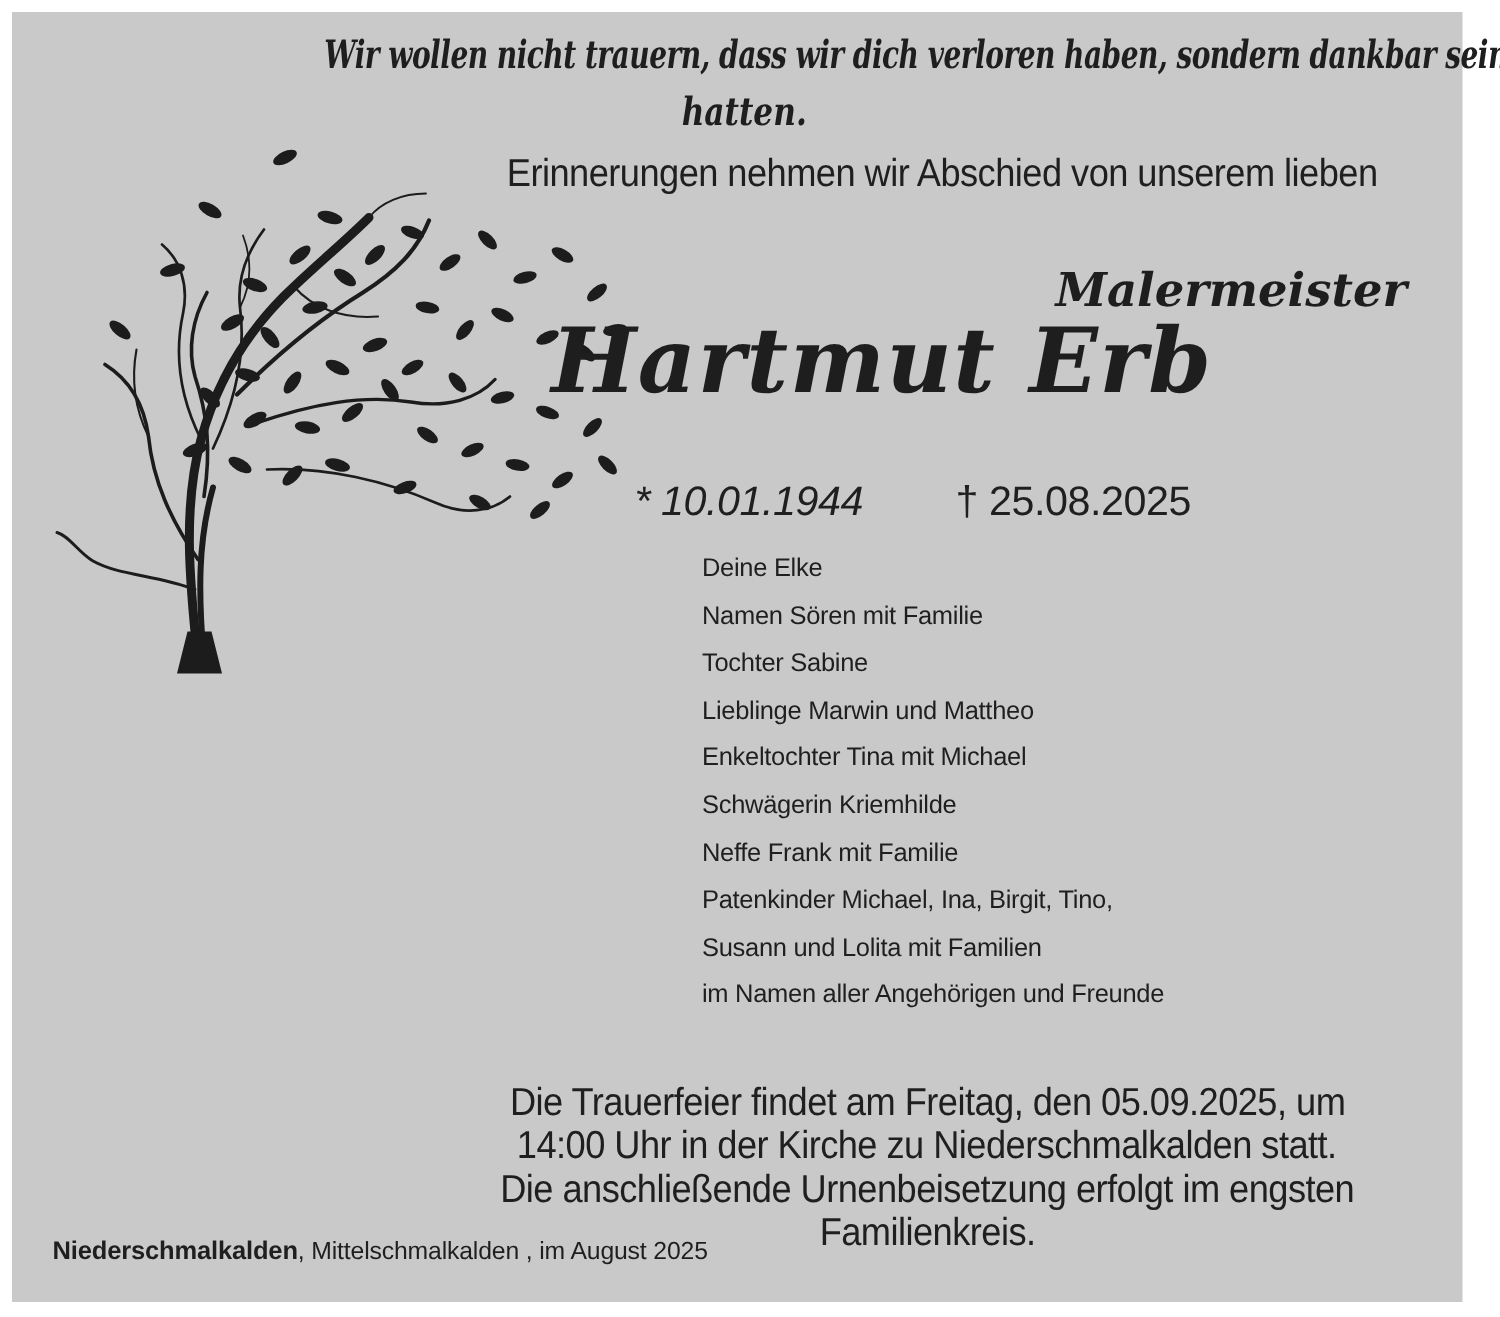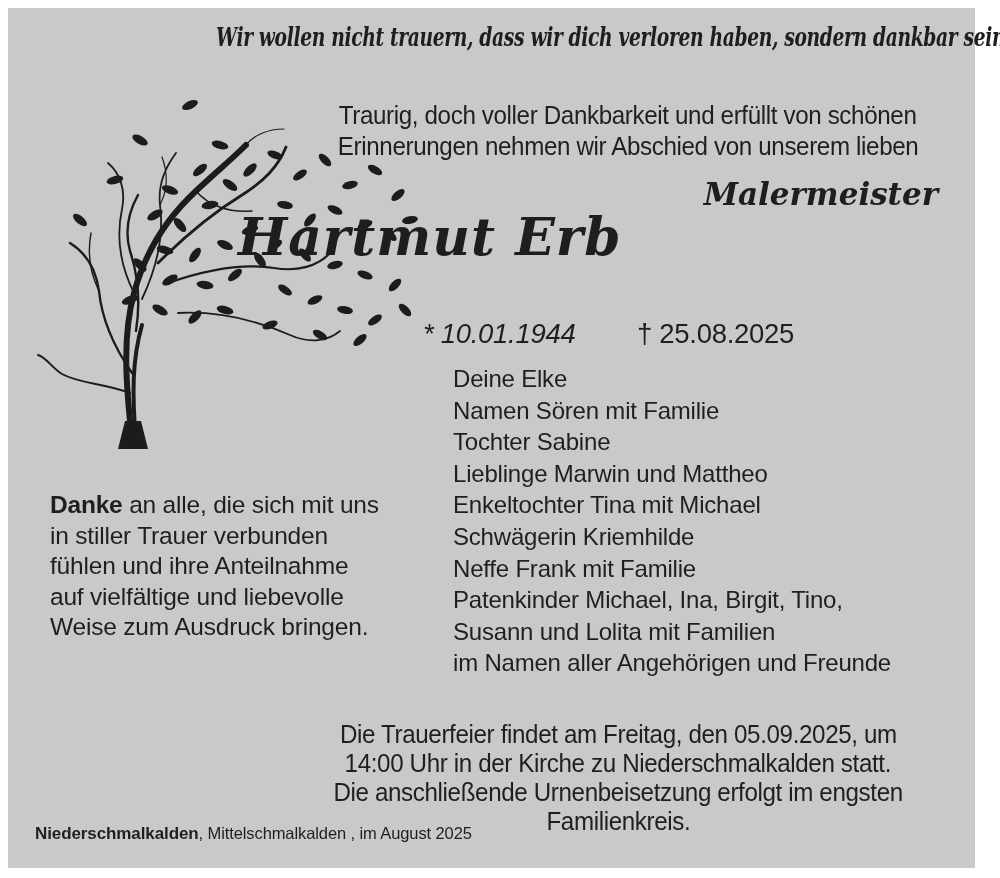--- a/index.html
+++ b/index.html
@@ -28,27 +28,27 @@
   .epitaph .sq{font-size:26px;transform:scaleX(.72);transform-origin:50% 50%;letter-spacing:-.5px;}
   .epitaph .sq2{font-size:26px;transform:scaleX(.8);transform-origin:50% 50%;}
 
   .tree{position:absolute;left:12px;top:77px;width:400px;height:365px;}
 
   .intro{position:absolute;left:270px;top:92px;width:700px;}
   .intro .line{text-align:center;height:31px;line-height:31px;}
   .intro .sq{font-size:26px;transform:scaleX(.93);transform-origin:50% 50%;letter-spacing:-.4px;}
 
   .profession{position:absolute;left:230px;top:168px;width:700px;text-align:right;font-size:31px;}
-  .deceased-name{position:absolute;left:230px;top:198px;width:700px;font-size:52px;letter-spacing:1px;}
+  .deceased-name{position:absolute;left:230px;top:198px;width:700px;text-align:center;font-size:60px;letter-spacing:1px;}
 
   .dates{position:absolute;left:0;top:310px;width:967px;font-size:27.5px;letter-spacing:-.3px;}
   .dates .birth{position:absolute;left:415px;top:0;font-style:italic;}
   .dates .death{position:absolute;left:629px;top:0;}
 
-  .mourners{position:absolute;left:445px;top:355px;width:520px;font-size:24px;letter-spacing:-.2px;}
+  .mourners{position:absolute;left:460px;top:355px;width:520px;font-size:17px;letter-spacing:-.2px;}
   .mourners .mourner{height:31.6px;line-height:31.6px;white-space:nowrap;}
 
   .thanks{
     position:absolute;left:42px;top:482px;width:332px;
     font-size:24.5px;line-height:30.6px;letter-spacing:-.2px;
   }
   .bold{font-weight:700;}
 
   .funeral{position:absolute;left:245px;top:712px;width:730px;}
   .funeral .line{text-align:center;height:29px;line-height:29px;}
@@ -58,20 +58,21 @@
   .footer .bold{font-size:17px;}
 </style>
 </head>
 <body>
 
 <div class="page">
   <div class="notice">
 
     <div class="epitaph">
       <div class="line"><span class="script nowrap sq">Wir wollen nicht trauern, dass wir dich verloren haben, sondern dankbar sein, dass wir dich solange</span></div>
+      <div class="line"><span class="script nowrap sq2">hatten.</span></div>
     </div>
 
     <svg class="tree" viewBox="0 0 400 365" aria-hidden="true">
       <g stroke="#1c1c1c" fill="none" stroke-linecap="round">
         <path d="M112,356 C106,300 102,252 114,208 C126,164 150,130 176,106 C194,89 212,74 226,60" stroke-width="6"></path>
         <path d="M116,356 C112,310 112,275 122,240" stroke-width="4"></path>
         <path d="M112,288 C94,262 82,236 79,206 C76,184 66,168 50,158" stroke-width="2.4"></path>
         <path d="M110,308 C84,298 60,299 42,289 C32,283 26,272 18,270" stroke-width="2"></path>
         <path d="M79,206 C70,188 67,170 71,148" stroke-width="1.4"></path>
         <path d="M116,246 C121,214 118,190 110,166 C105,148 108,128 118,110" stroke-width="2.4"></path>
@@ -133,21 +134,20 @@
         <ellipse rx="8" ry="3.8" transform="translate(325,225) rotate(10)"></ellipse>
         <ellipse rx="8" ry="3.8" transform="translate(355,235) rotate(-35)"></ellipse>
         <ellipse rx="8" ry="3.8" transform="translate(385,225) rotate(45)"></ellipse>
         <ellipse rx="8" ry="3.8" transform="translate(250,240) rotate(-20)"></ellipse>
         <ellipse rx="8" ry="3.8" transform="translate(300,250) rotate(30)"></ellipse>
         <ellipse rx="8" ry="3.8" transform="translate(340,255) rotate(-40)"></ellipse>
       </g>
     </svg>
 
     <div class="intro">
-      <div class="line"><span class="nowrap sq">Traurig, doch voller Dankbarkeit und erfüllt von schönen</span></div>
       <div class="line"><span class="nowrap sq">Erinnerungen nehmen wir Abschied von unserem lieben</span></div>
     </div>
 
     <div class="profession script">Malermeister</div>
 
     <div class="deceased-name script">Hartmut Erb</div>
 
     <div class="dates">
       <span class="birth">* 10.01.1944</span>
       <span class="death">† 25.08.2025</span>
@@ -159,23 +159,20 @@
       <div class="mourner">Tochter Sabine</div>
       <div class="mourner">Lieblinge Marwin und Mattheo</div>
       <div class="mourner">Enkeltochter Tina mit Michael</div>
       <div class="mourner">Schwägerin Kriemhilde</div>
       <div class="mourner">Neffe Frank mit Familie</div>
       <div class="mourner">Patenkinder Michael, Ina, Birgit, Tino,</div>
       <div class="mourner">Susann und Lolita mit Familien</div>
       <div class="mourner">im Namen aller Angehörigen und Freunde</div>
     </div>
 
-    <div class="thanks">
-      <span class="bold">Danke</span><span> an alle, die sich mit uns in stiller Trauer verbunden fühlen und ihre Anteilnahme auf vielfältige und liebevolle Weise zum Ausdruck bringen.</span>
-    </div>
 
     <div class="funeral">
       <div class="line"><span class="nowrap sq">Die Trauerfeier findet am Freitag, den 05.09.2025, um</span></div>
       <div class="line"><span class="nowrap sq">14:00 Uhr in der Kirche zu Niederschmalkalden statt.</span></div>
       <div class="line"><span class="nowrap sq">Die anschließende Urnenbeisetzung erfolgt im engsten</span></div>
       <div class="line"><span class="nowrap sq">Familienkreis.</span></div>
     </div>
 
     <div class="footer">
       <span class="bold">Niederschmalkalden</span><span>, Mittelschmalkalden , im August 2025</span>

